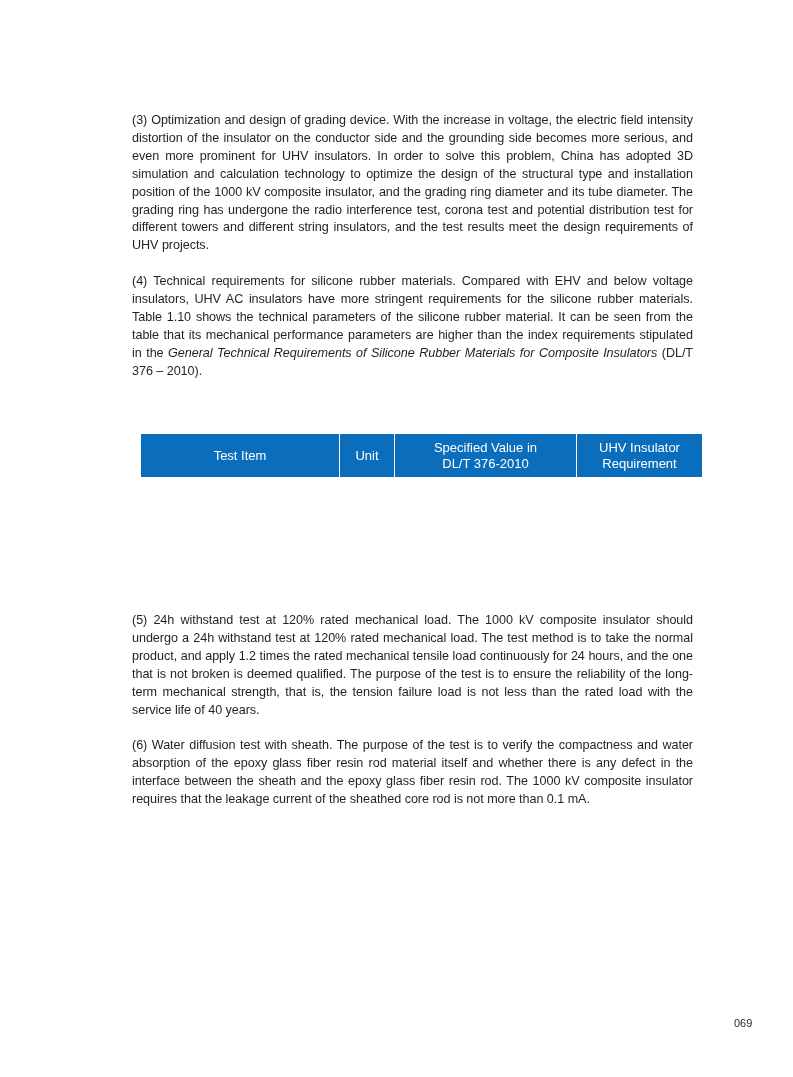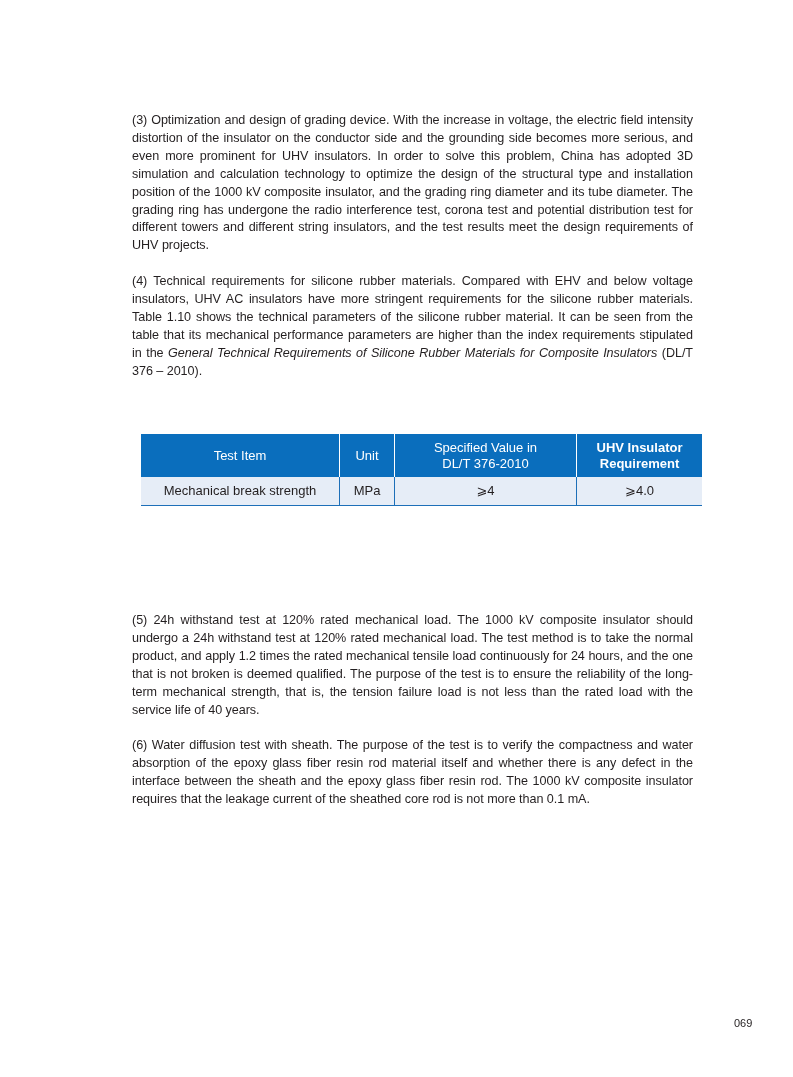--- a/index.html
+++ b/index.html
@@ -12,21 +12,21 @@
   #p5 { top: 611px; }
   #p6 { top: 736px; }
   .caption { position: absolute; top: 409px; left: 131px; width: 561px; text-align: center;
              font-size: 11px; font-weight: bold; color: #1d6fb8; margin-top: 48px; }
   .caption .num { margin-right: 10px; }
   table.spec { position: absolute; top: 434px; left: 141px; width: 561px;
                border-collapse: collapse; font-size: 13px; color: #231f20; }
   table.spec th { background: #0a6ebd; color: #ffffff; font-weight: normal;
                   height: 43px; padding: 0 4px; line-height: 16px;
                   border-right: 1px solid #ffffff; text-align: center; }
-  table.spec th:last-child { border-right: none; font-weight: bold; }
+  table.spec th:last-child { border-right: none; }
   table.spec td { text-align: center; padding: 0 4px; line-height: 16px;
                   border-right: 1px solid #1d6fb8; border-bottom: 1px solid #1d6fb8; }
   table.spec td:last-child { border-right: none; }
   table.spec tr.r1 td { height: 42px; }
   table.spec tr.r2 td { height: 28px; background: #e6edf7; }
   table.spec tr.r3 td { height: 28px; }
   table.spec tr.r3 td { border-bottom: 1.5px solid #1d6fb8; }
   .c1 { width: 190px; } .c2 { width: 46px; } .c3 { width: 173px; }
   .pageno { position: absolute; top: 1017px; left: 734px; font-size: 11px; color: #231f20; }
 </style>
@@ -42,26 +42,20 @@
 <table class="spec">
   <thead>
     <tr>
       <th class="c1">Test Item</th>
       <th class="c2">Unit</th>
       <th class="c3"><span>Specified Value in</span><br><span>DL/T 376-2010</span></th>
       <th><span>UHV Insulator</span><br><span>Requirement</span></th>
     </tr>
   </thead>
   <tbody>
-    <tr class="r2">
-      <td>Mechanical break strength</td>
-      <td>MPa</td>
-      <td>⩾4</td>
-      <td>⩾4.0</td>
-    </tr>
   </tbody>
 </table>
 
 <p class="para" id="p5">(5) 24h withstand test at 120% rated mechanical load. The 1000 kV composite insulator should undergo a 24h withstand test at 120% rated mechanical load. The test method is to take the normal product, and apply 1.2 times the rated mechanical tensile load continuously for 24 hours, and the one that is not broken is deemed qualified. The purpose of the test is to ensure the reliability of the long-term mechanical strength, that is, the tension failure load is not less than the rated load with the service life of 40 years.</p>
 
 <p class="para" id="p6">(6) Water diffusion test with sheath. The purpose of the test is to verify the compactness and water absorption of the epoxy glass fiber resin rod material itself and whether there is any defect in the interface between the sheath and the epoxy glass fiber resin rod. The 1000 kV composite insulator requires that the leakage current of the sheathed core rod is not more than 0.1 mA.</p>
 
 <div class="pageno">069</div>
 
 </body></html>

